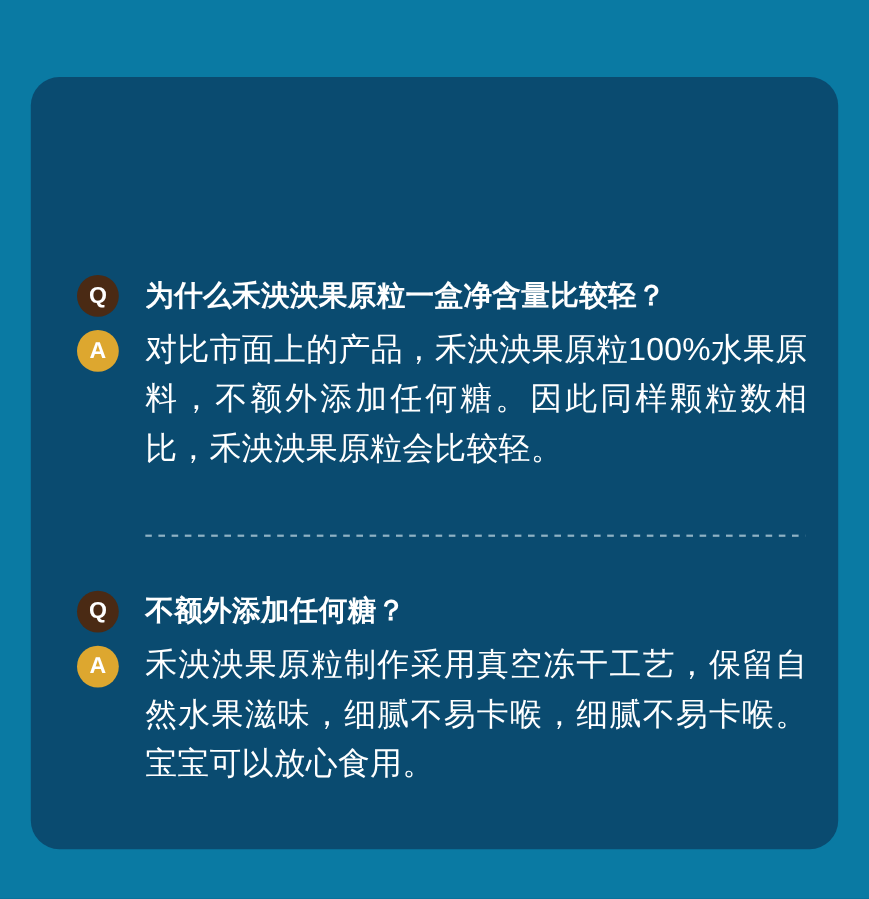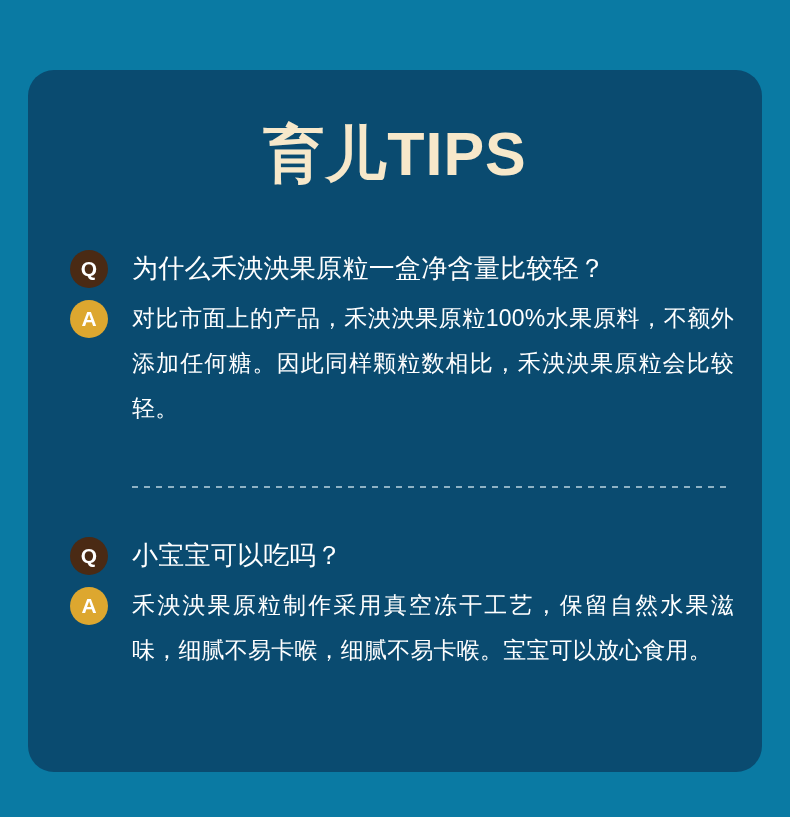--- a/index.html
+++ b/index.html
@@ -77,30 +77,30 @@
   }
   .badge-a {
     background: #dda72f;
     top: 4px;
   }
   .q-text {
     position: relative;
     margin: 0;
     padding: 0 34px 0 104px;
     font-size: 26px;
-    font-weight: normal;
+    font-weight: bold;
     color: #ffffff;
     line-height: 44px;
     letter-spacing: 0.3px;
   }
   .a-text {
     position: relative;
     margin: 0;
     padding: 0 28px 0 104px;
-    font-size: 23px;
+    font-size: 29px;
     font-weight: normal;
     color: #ffffff;
     line-height: 45px;
     letter-spacing: 0.2px;
     text-align: justify;
     text-justify: inter-character;
   }
   .row-q { margin-bottom: 6px; }
   .row-a { margin-top: 0; }
 
@@ -115,39 +115,38 @@
     background-repeat: repeat-x;
   }
 </style>
 </head>
 <body>
 
 <div id="page">
 
   <div class="card">
 
-    <div class="title">育儿TIPS</div>
 
     <div class="qa-block" id="qa-1">
       <div class="qa-row row-q">
         <span class="badge badge-q">Q</span>
         <p class="q-text">为什么禾泱泱果原粒一盒净含量比较轻？</p>
       </div>
       <div class="qa-row row-a">
         <span class="badge badge-a">A</span>
         <p class="a-text">对比市面上的产品，禾泱泱果原粒100%水果原料，不额外添加任何糖。因此同样颗粒数相比，禾泱泱果原粒会比较轻。</p>
       </div>
     </div>
 
     <div class="divider"></div>
 
     <div class="qa-block" id="qa-2">
       <div class="qa-row row-q">
         <span class="badge badge-q">Q</span>
-        <p class="q-text">小宝宝可以吃吗？</p>
+        <p class="q-text">不额外添加任何糖？</p>
       </div>
       <div class="qa-row row-a">
         <span class="badge badge-a">A</span>
         <p class="a-text">禾泱泱果原粒制作采用真空冻干工艺，保留自然水果滋味，细腻不易卡喉，细腻不易卡喉。宝宝可以放心食用。</p>
       </div>
     </div>
 
   </div>
 </div>
 

